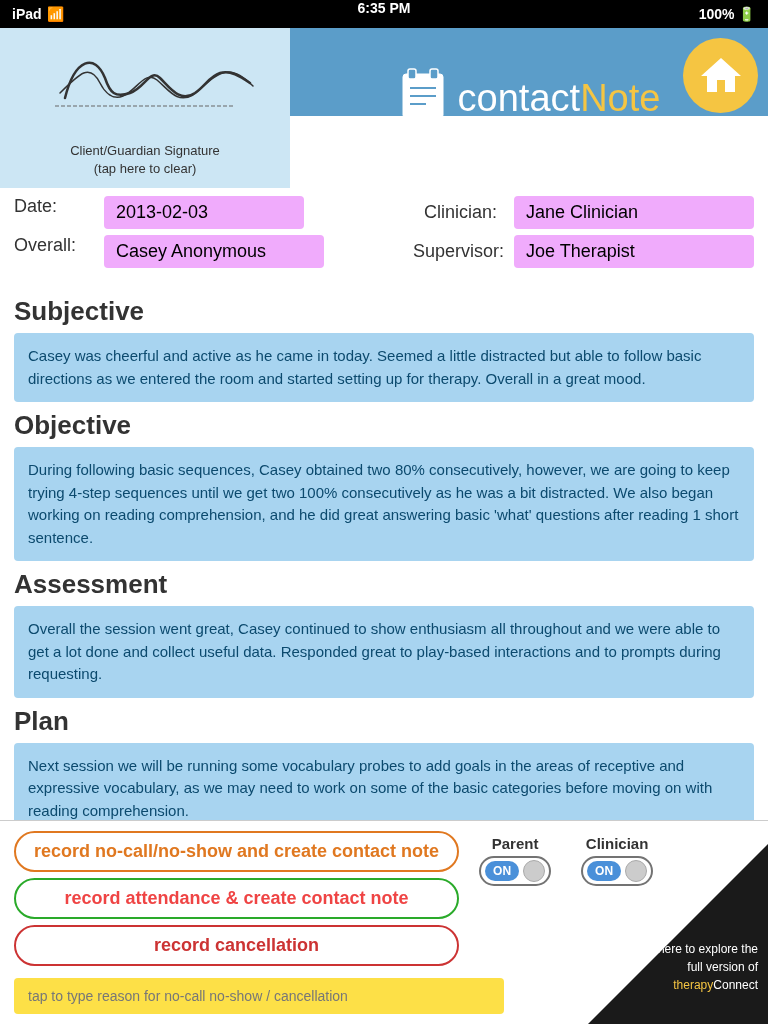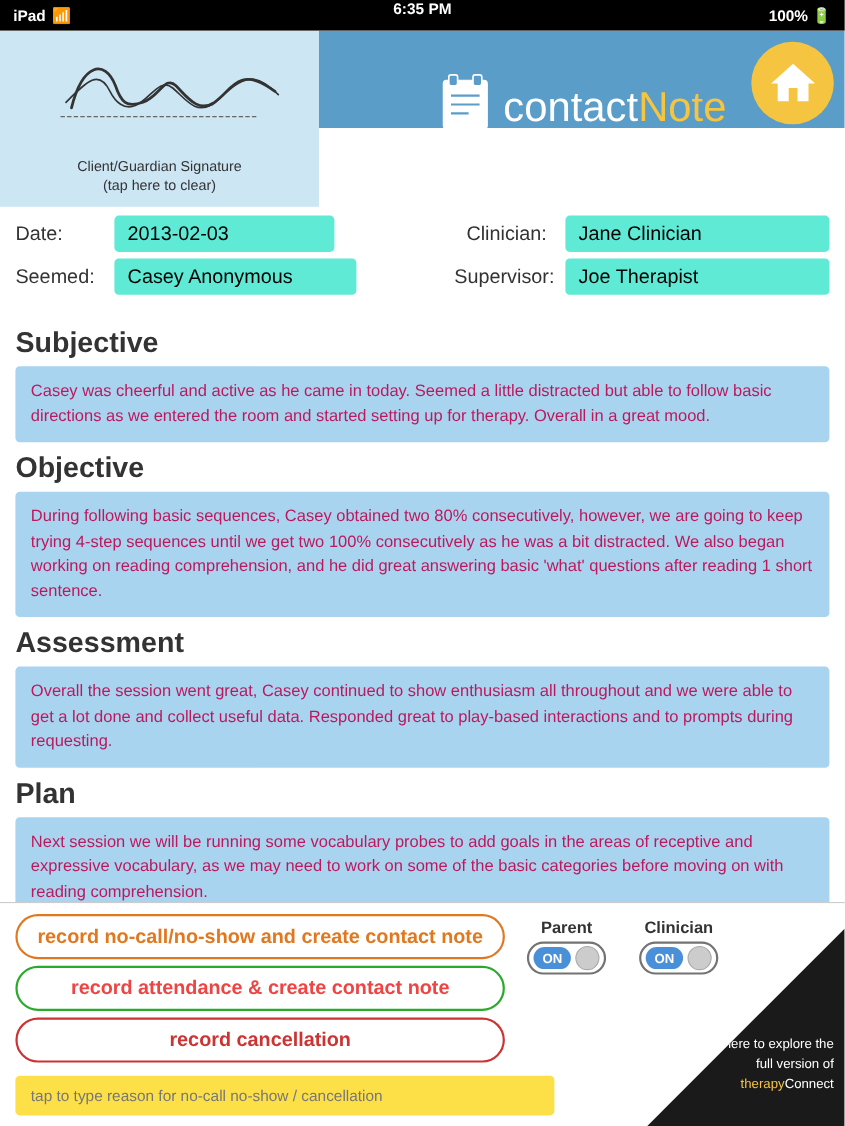--- a/index.html
+++ b/index.html
@@ -94,31 +94,31 @@
     }
     #home-button svg { width: 48px; height: 48px; fill: #fff; }
 
     
     #form-section {
       background: #fff;
       padding: 8px 14px;
     }
     .form-row {
       display: flex;
-      align-items: center;
+      align-items: flex-start;
       margin-bottom: 6px;
       gap: 10px;
     }
     .form-label {
       font-size: 18px;
       color: #333;
       min-width: 80px;
     }
     .form-field {
-      background: #5eead4;
+      background: #f0abfc;
       padding: 6px 12px;
       border-radius: 4px;
       font-size: 18px;
       color: #000;
       min-width: 200px;
     }
     .form-row-right {
       margin-left: auto;
       display: flex;
       align-items: center;
@@ -135,21 +135,21 @@
       font-size: 26px;
       font-weight: bold;
       color: #333;
       margin: 8px 0 6px 0;
     }
     .soap-content {
       background: #a8d4f0;
       padding: 12px 14px;
       border-radius: 4px;
       font-size: 15px;
-      color: #be185d;
+      color: #0c4a6e;
       line-height: 1.5;
       margin-bottom: 6px;
     }
 
     
     #bottom-area {
       position: absolute;
       bottom: 0;
       left: 0;
       width: 768px;
@@ -333,21 +333,21 @@
   <div id="form-section">
     <div class="form-row">
       <span class="form-label">Date:</span>
       <div class="form-field">2013-02-03</div>
       <div class="form-row-right">
         <span class="form-label">Clinician:</span>
         <div class="form-field" style="min-width:240px;">Jane Clinician</div>
       </div>
     </div>
     <div class="form-row">
-      <span class="form-label">Seemed:</span>
+      <span class="form-label">Overall:</span>
       <div class="form-field" style="min-width:220px;">Casey Anonymous</div>
       <div class="form-row-right">
         <span class="form-label">Supervisor:</span>
         <div class="form-field" style="min-width:240px;">Joe Therapist</div>
       </div>
     </div>
   </div>
 
   <div id="soap-section">
     <div class="soap-header">Subjective</div>

